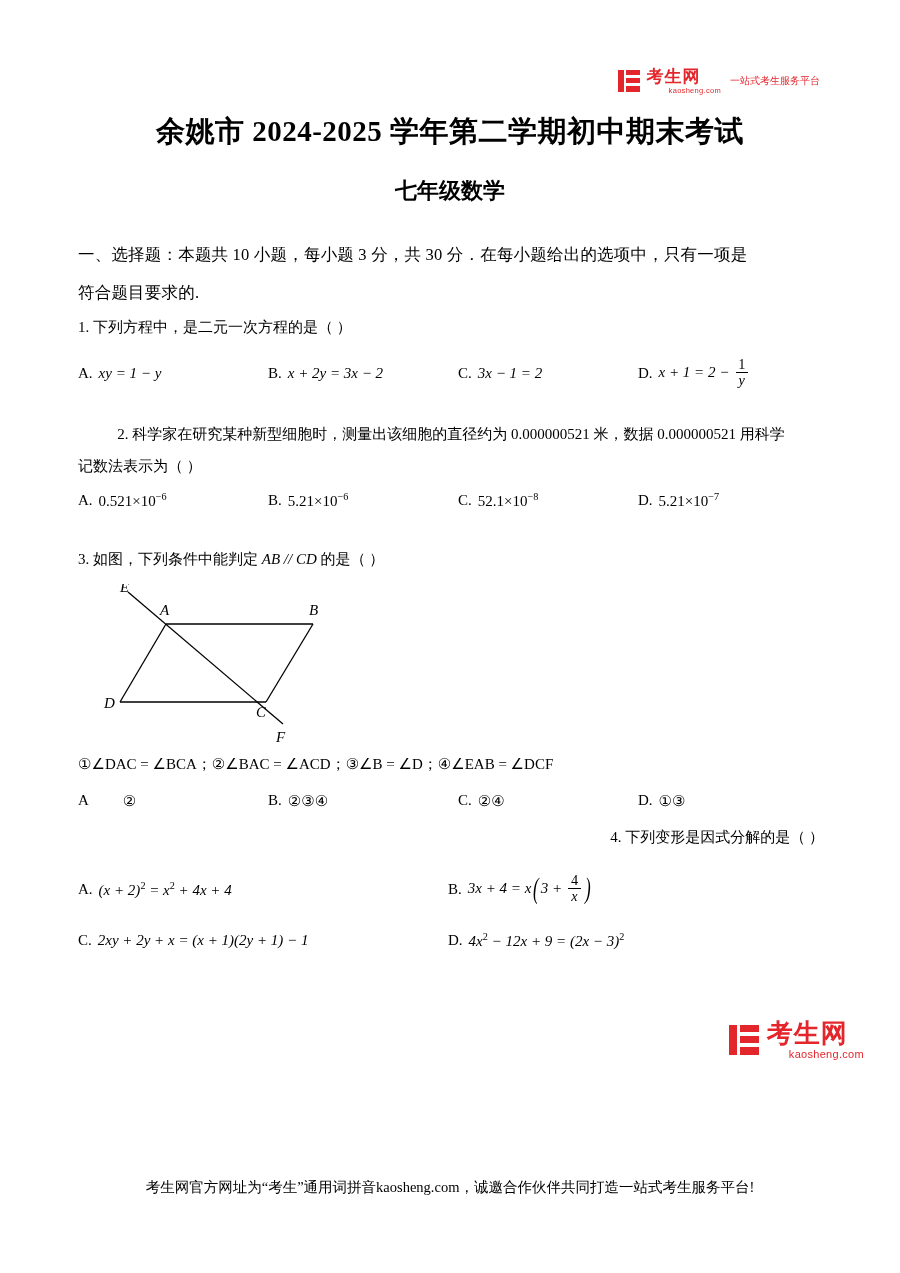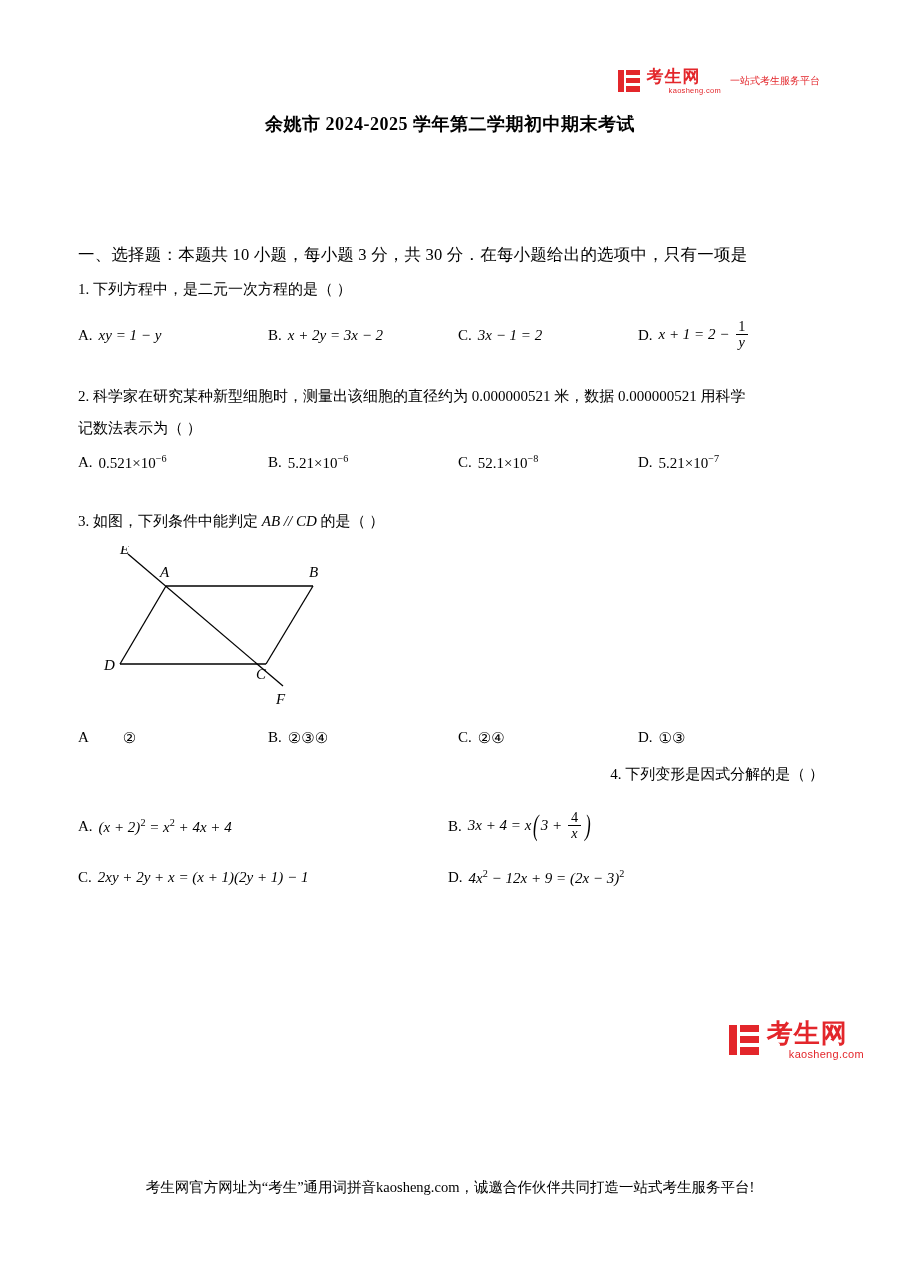--- a/index.html
+++ b/index.html
@@ -72,21 +72,21 @@
     margin-left: 2px;
   }
 
   
   .doc-title {
     position: absolute;
     top: 112px;
     left: 0;
     width: 900px;
     text-align: center;
-    font-size: 18px;
+    font-size: 29px;
     font-weight: bold;
     letter-spacing: 0.5px;
   }
   .doc-subtitle {
     position: absolute;
     top: 176px;
     left: 0;
     width: 900px;
     text-align: center;
     font-size: 22px;
@@ -201,24 +201,26 @@
         <span class="bar b4"></span>
     </div>
     <div class="logo-text-wrap">
       <span class="logo-cn">考生网</span>
       <span class="logo-en">kaosheng.com</span>
     </div>
     <span class="logo-slogan">一站式考生服务平台</span>
   </div>
 
   <div class="doc-title">余姚市 2024-2025 学年第二学期初中期末考试</div>
+  <div class="doc-subtitle">七年级数学</div>
 
   <div class="content">
 
     <div class="section-head">一、选择题：本题共 10 小题，每小题 3 分，共 30 分．在每小题给出的选项中，只有一项是</div>
+    <div class="section-head">符合题目要求的.</div>
 
     <div class="q-stem">
       <span>1.</span>
       <span>下列方程中，是二元一次方程的是（    ）</span>
     </div>
     <div class="opts" style="margin-top:16px;">
       <div class="opt" style="width:190px;">
         <span class="lab">A.</span>
         <span class="math">xy&nbsp;=&nbsp;1&nbsp;−&nbsp;y</span>
       </div>
@@ -232,21 +234,21 @@
       </div>
       <div class="opt">
         <span class="lab">D.</span>
         <span class="math">x&nbsp;+&nbsp;1&nbsp;=&nbsp;2&nbsp;−&nbsp;<span class="frac">
               <span class="num up">1</span>
               <span class="den">y</span>
             </span></span>
       </div>
     </div>
 
-    <div class="q-stem" style="margin-top:30px;">
+    <div class="q-stem" style="margin-top:30px;text-align:center;">
       <span>2.</span>
       <span>科学家在研究某种新型细胞时，测量出该细胞的直径约为</span>
       <span>0.000000521</span>
       <span>米，数据</span>
       <span>0.000000521</span>
       <span>用科学</span>
     </div>
     <div class="q-stem tight" style="margin-top:2px;">记数法表示为（    ）</div>
     <div class="opts" style="margin-top:10px;">
       <div class="opt" style="width:190px;">
@@ -289,20 +291,21 @@
 
         <text x="42" y="8" font-family="Liberation Serif, serif" font-style="italic" font-size="15">E</text>
         <text x="82" y="31" font-family="Liberation Serif, serif" font-style="italic" font-size="15">A</text>
         <text x="231" y="31" font-family="Liberation Serif, serif" font-style="italic" font-size="15">B</text>
         <text x="26" y="124" font-family="Liberation Serif, serif" font-style="italic" font-size="15">D</text>
         <text x="178" y="133" font-family="Liberation Serif, serif" font-style="italic" font-size="15">C</text>
         <text x="198" y="158" font-family="Liberation Serif, serif" font-style="italic" font-size="15">F</text>
       </svg>
     </div>
 
+    <div class="cond-line">①∠DAC = ∠BCA；②∠BAC = ∠ACD；③∠B = ∠D；④∠EAB = ∠DCF</div>
 
     <div class="opts" style="margin-top:18px;">
       <div class="opt" style="width:190px;">
         <span class="lab">A</span>
         <span style="margin-left:28px;">②</span>
       </div>
       <div class="opt" style="width:190px;">
         <span class="lab">B.</span>
         <span>②③④</span>
       </div>

